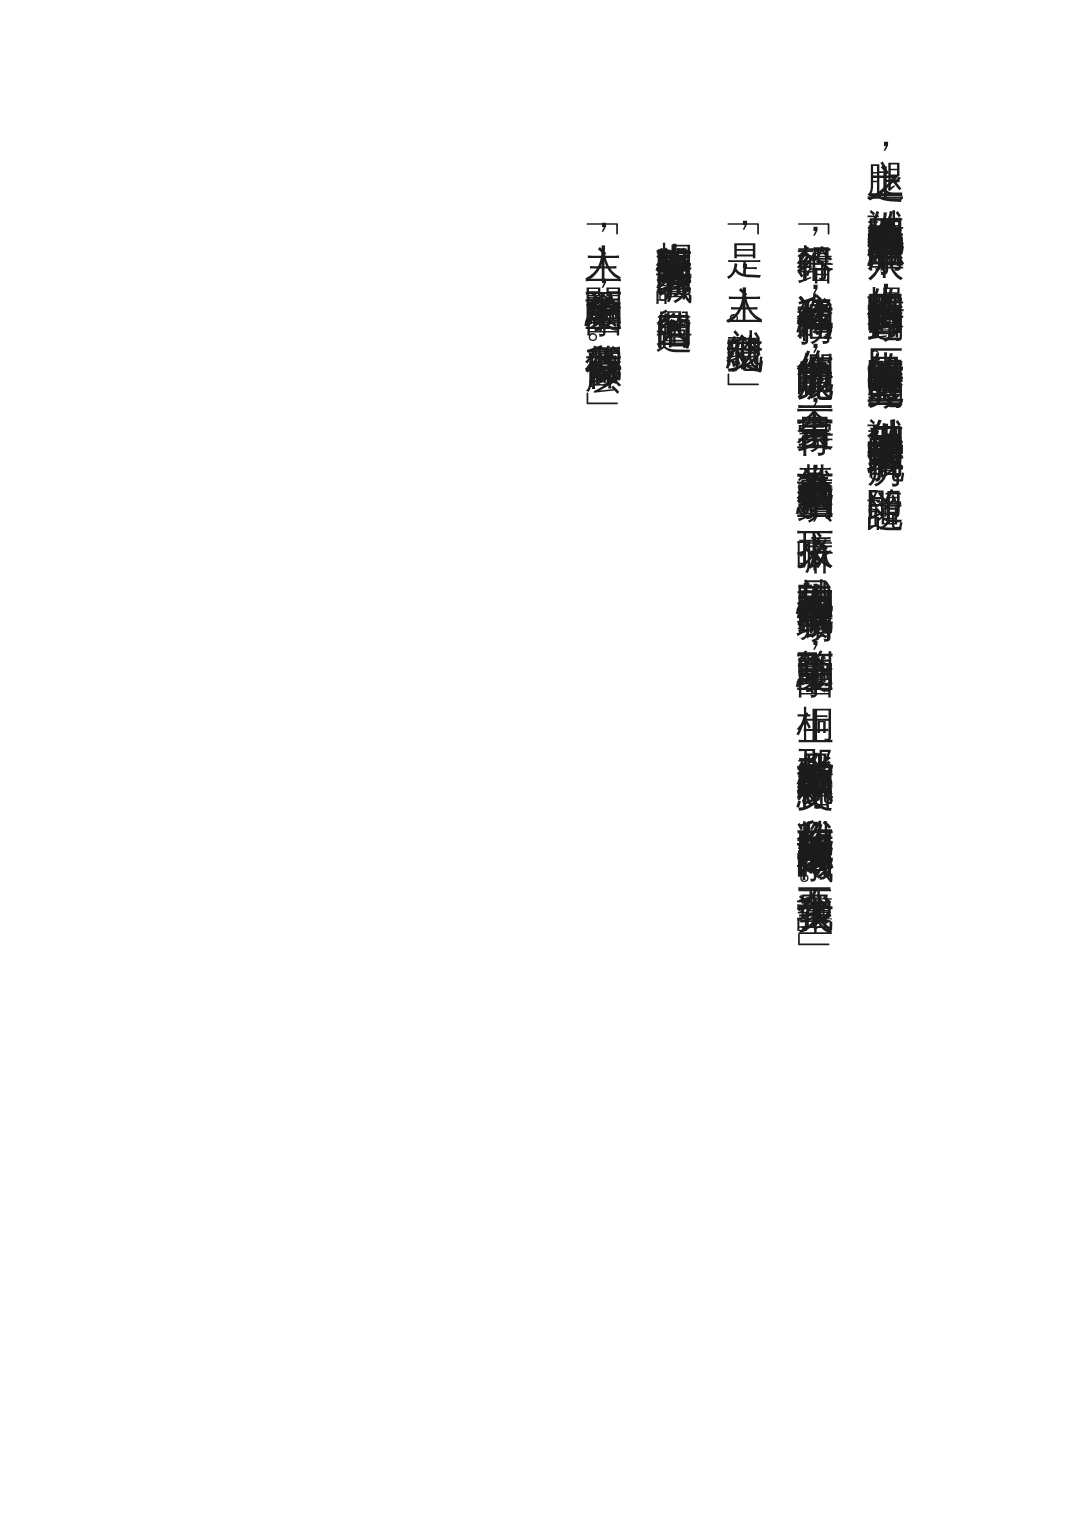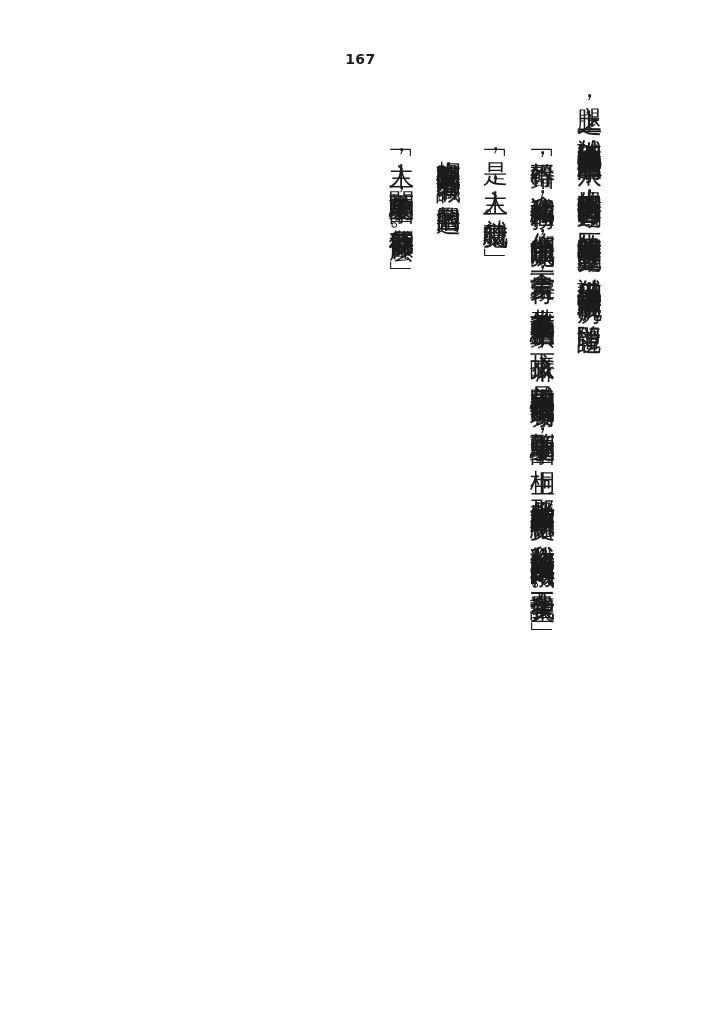--- a/index.html
+++ b/index.html
@@ -46,21 +46,20 @@
     text-indent: 2.15em;
   }
   .para.continuation {
     text-indent: 0;
   }
 </style>
 </head>
 <body>
 
 <div class="page" style="background: rgb(255, 255, 255);">
-  <div class="page-number" style="color: rgb(28, 28, 28);">167</div>
 
   <div class="text-block" style="color: rgb(28, 28, 28);">
     <p class="para continuation">腿之上，一誠的肉棒插進她略微有些紅腫的小穴中，木場的身體不斷的自行運動，巨大的雙峰隨著身體上下晃動。一誠伸出手用力的搓揉著木場的乳房，隨即說道。</p>
     <p class="para">「幹得不錯，這次我給你們的任務，你們出色的完成了呢，拿下吉蒙里一行，基本就等於拿下了整個駒王鎮，接下來嘛，就是把駒王學園改成我的養豬場了，等到拿下駒王學園，桐生，那些母豬的調教工作就交給你了，我對你的才能報以很高的期待哦，不要讓我失望。」</p>
     <p class="para">「是，主人，就交給我吧。」</p>
     <p class="para">桐生雙眼閃閃發亮的看著一誠，興奮的回道。</p>
     <p class="para">「主人，關於拿下駒王學園，我們需要做什麼。」</p>
   </div>
 </div>
 

